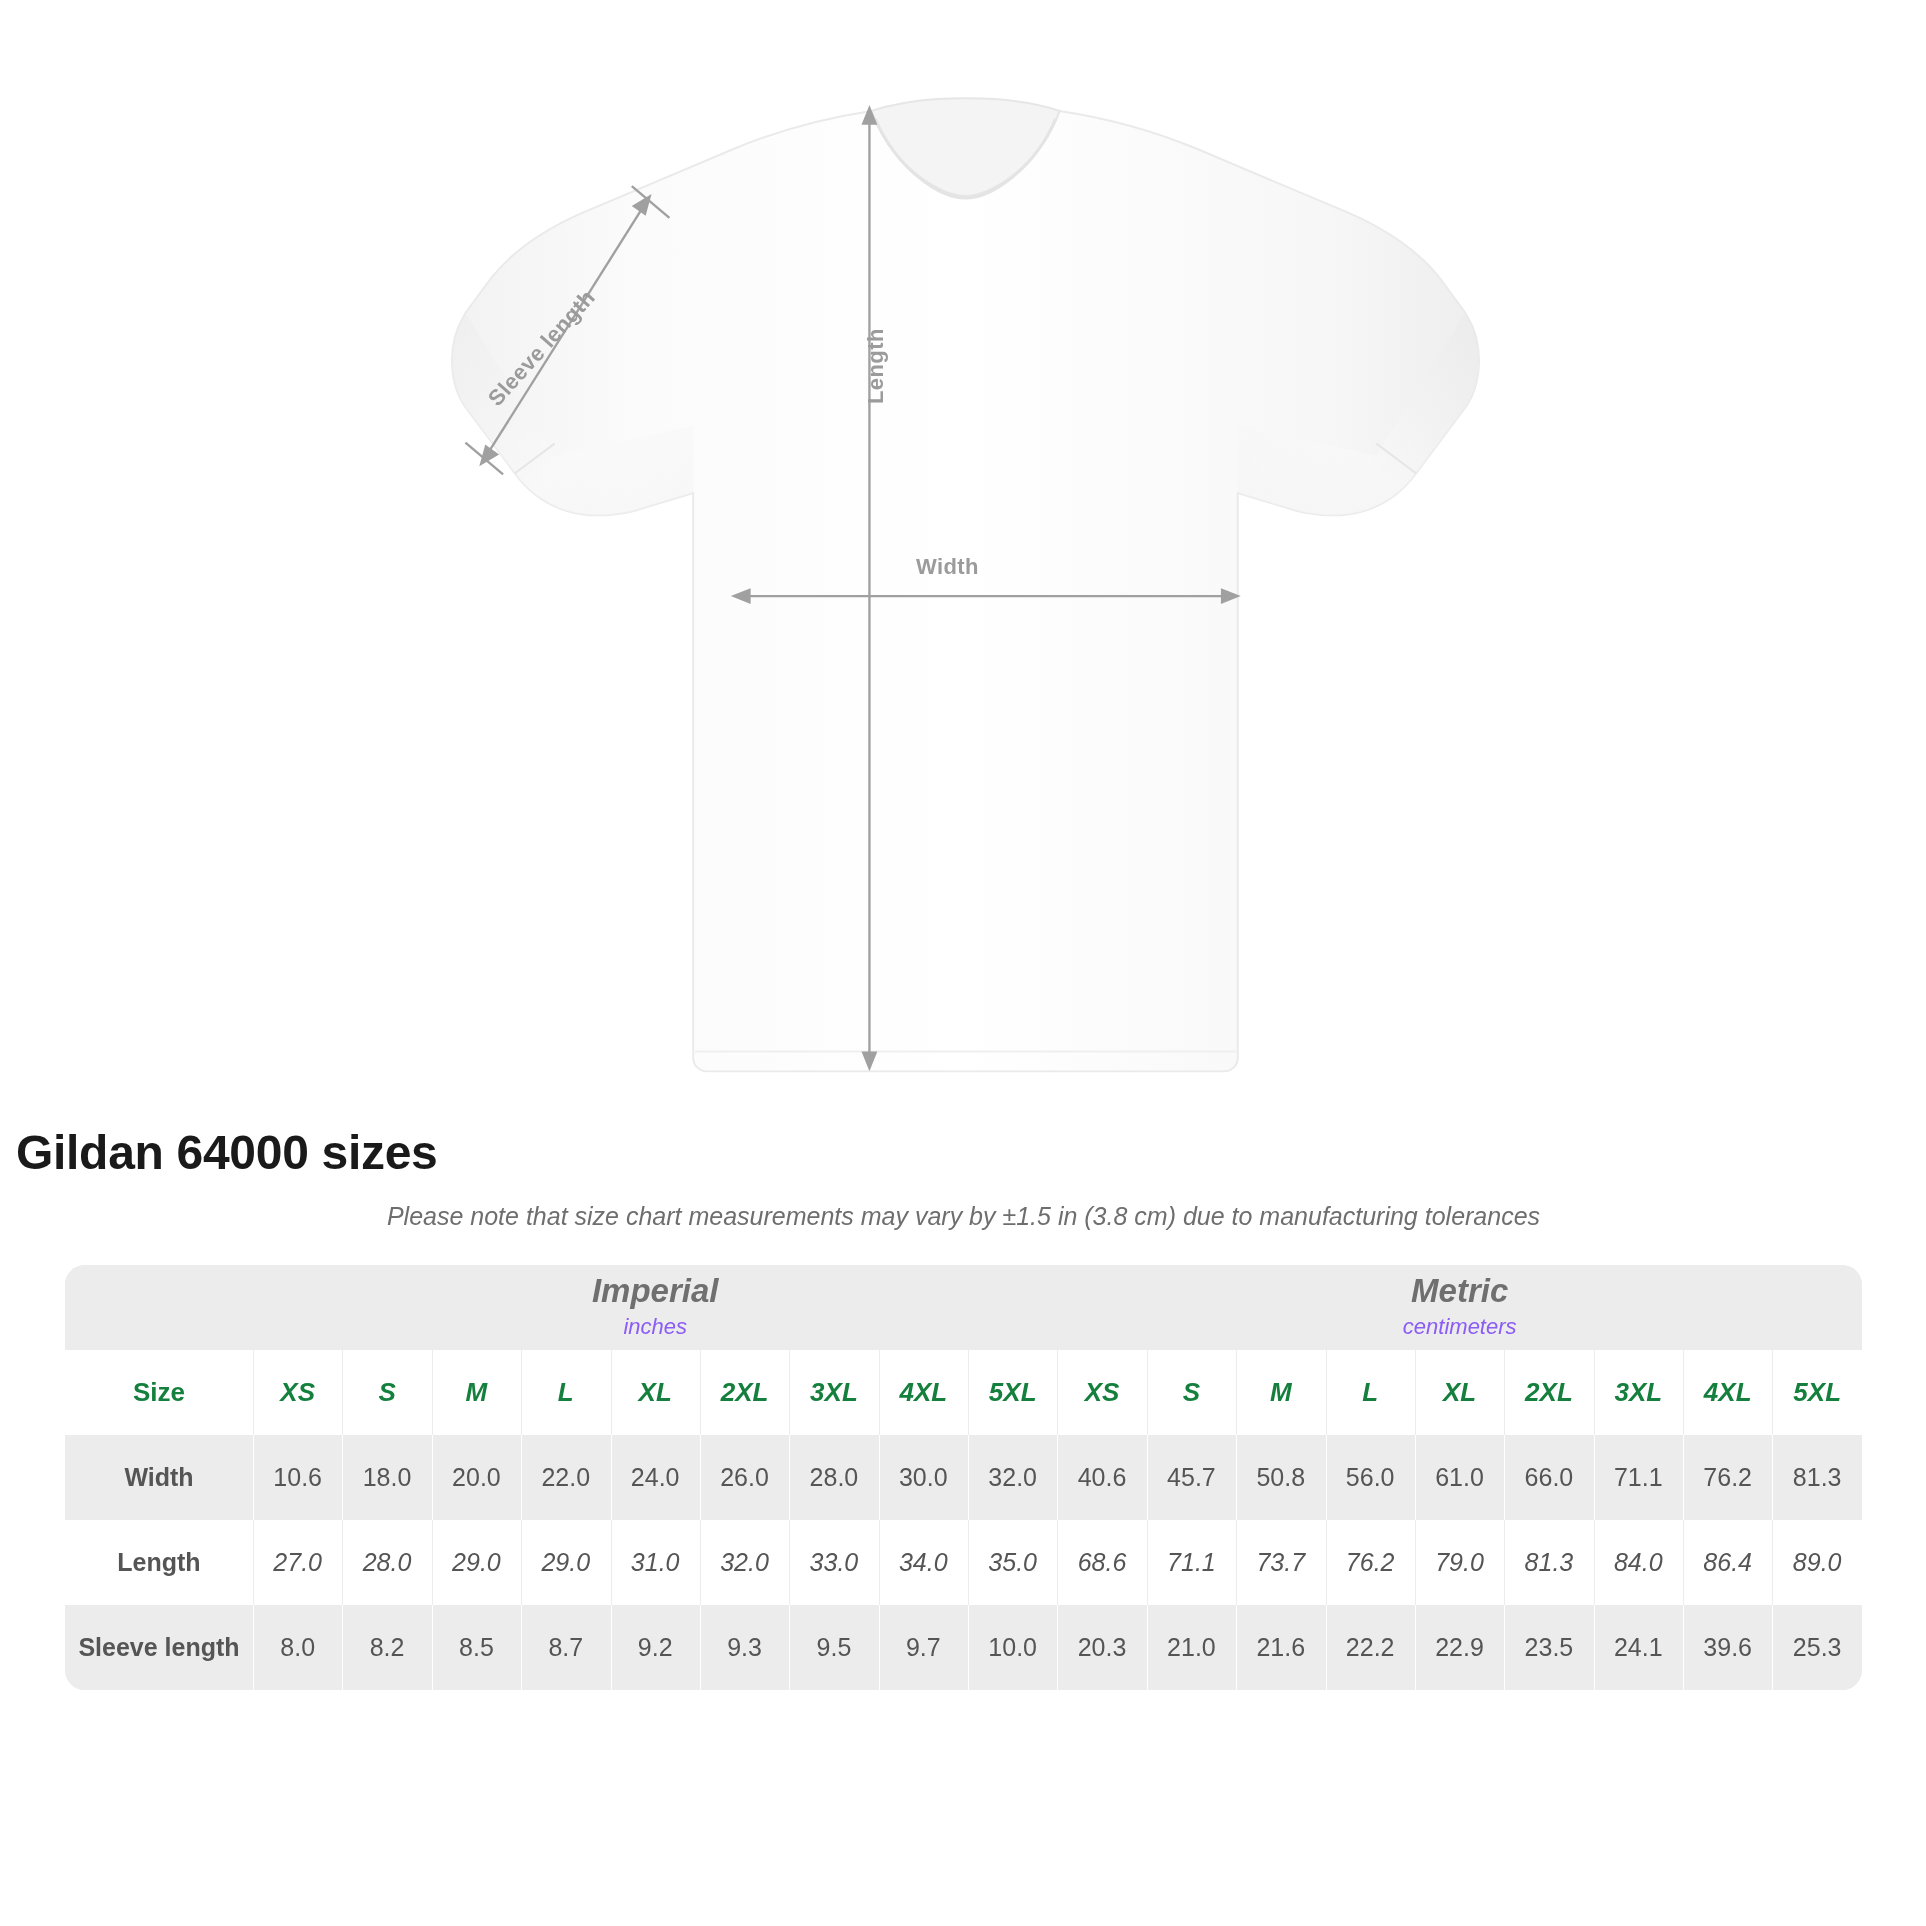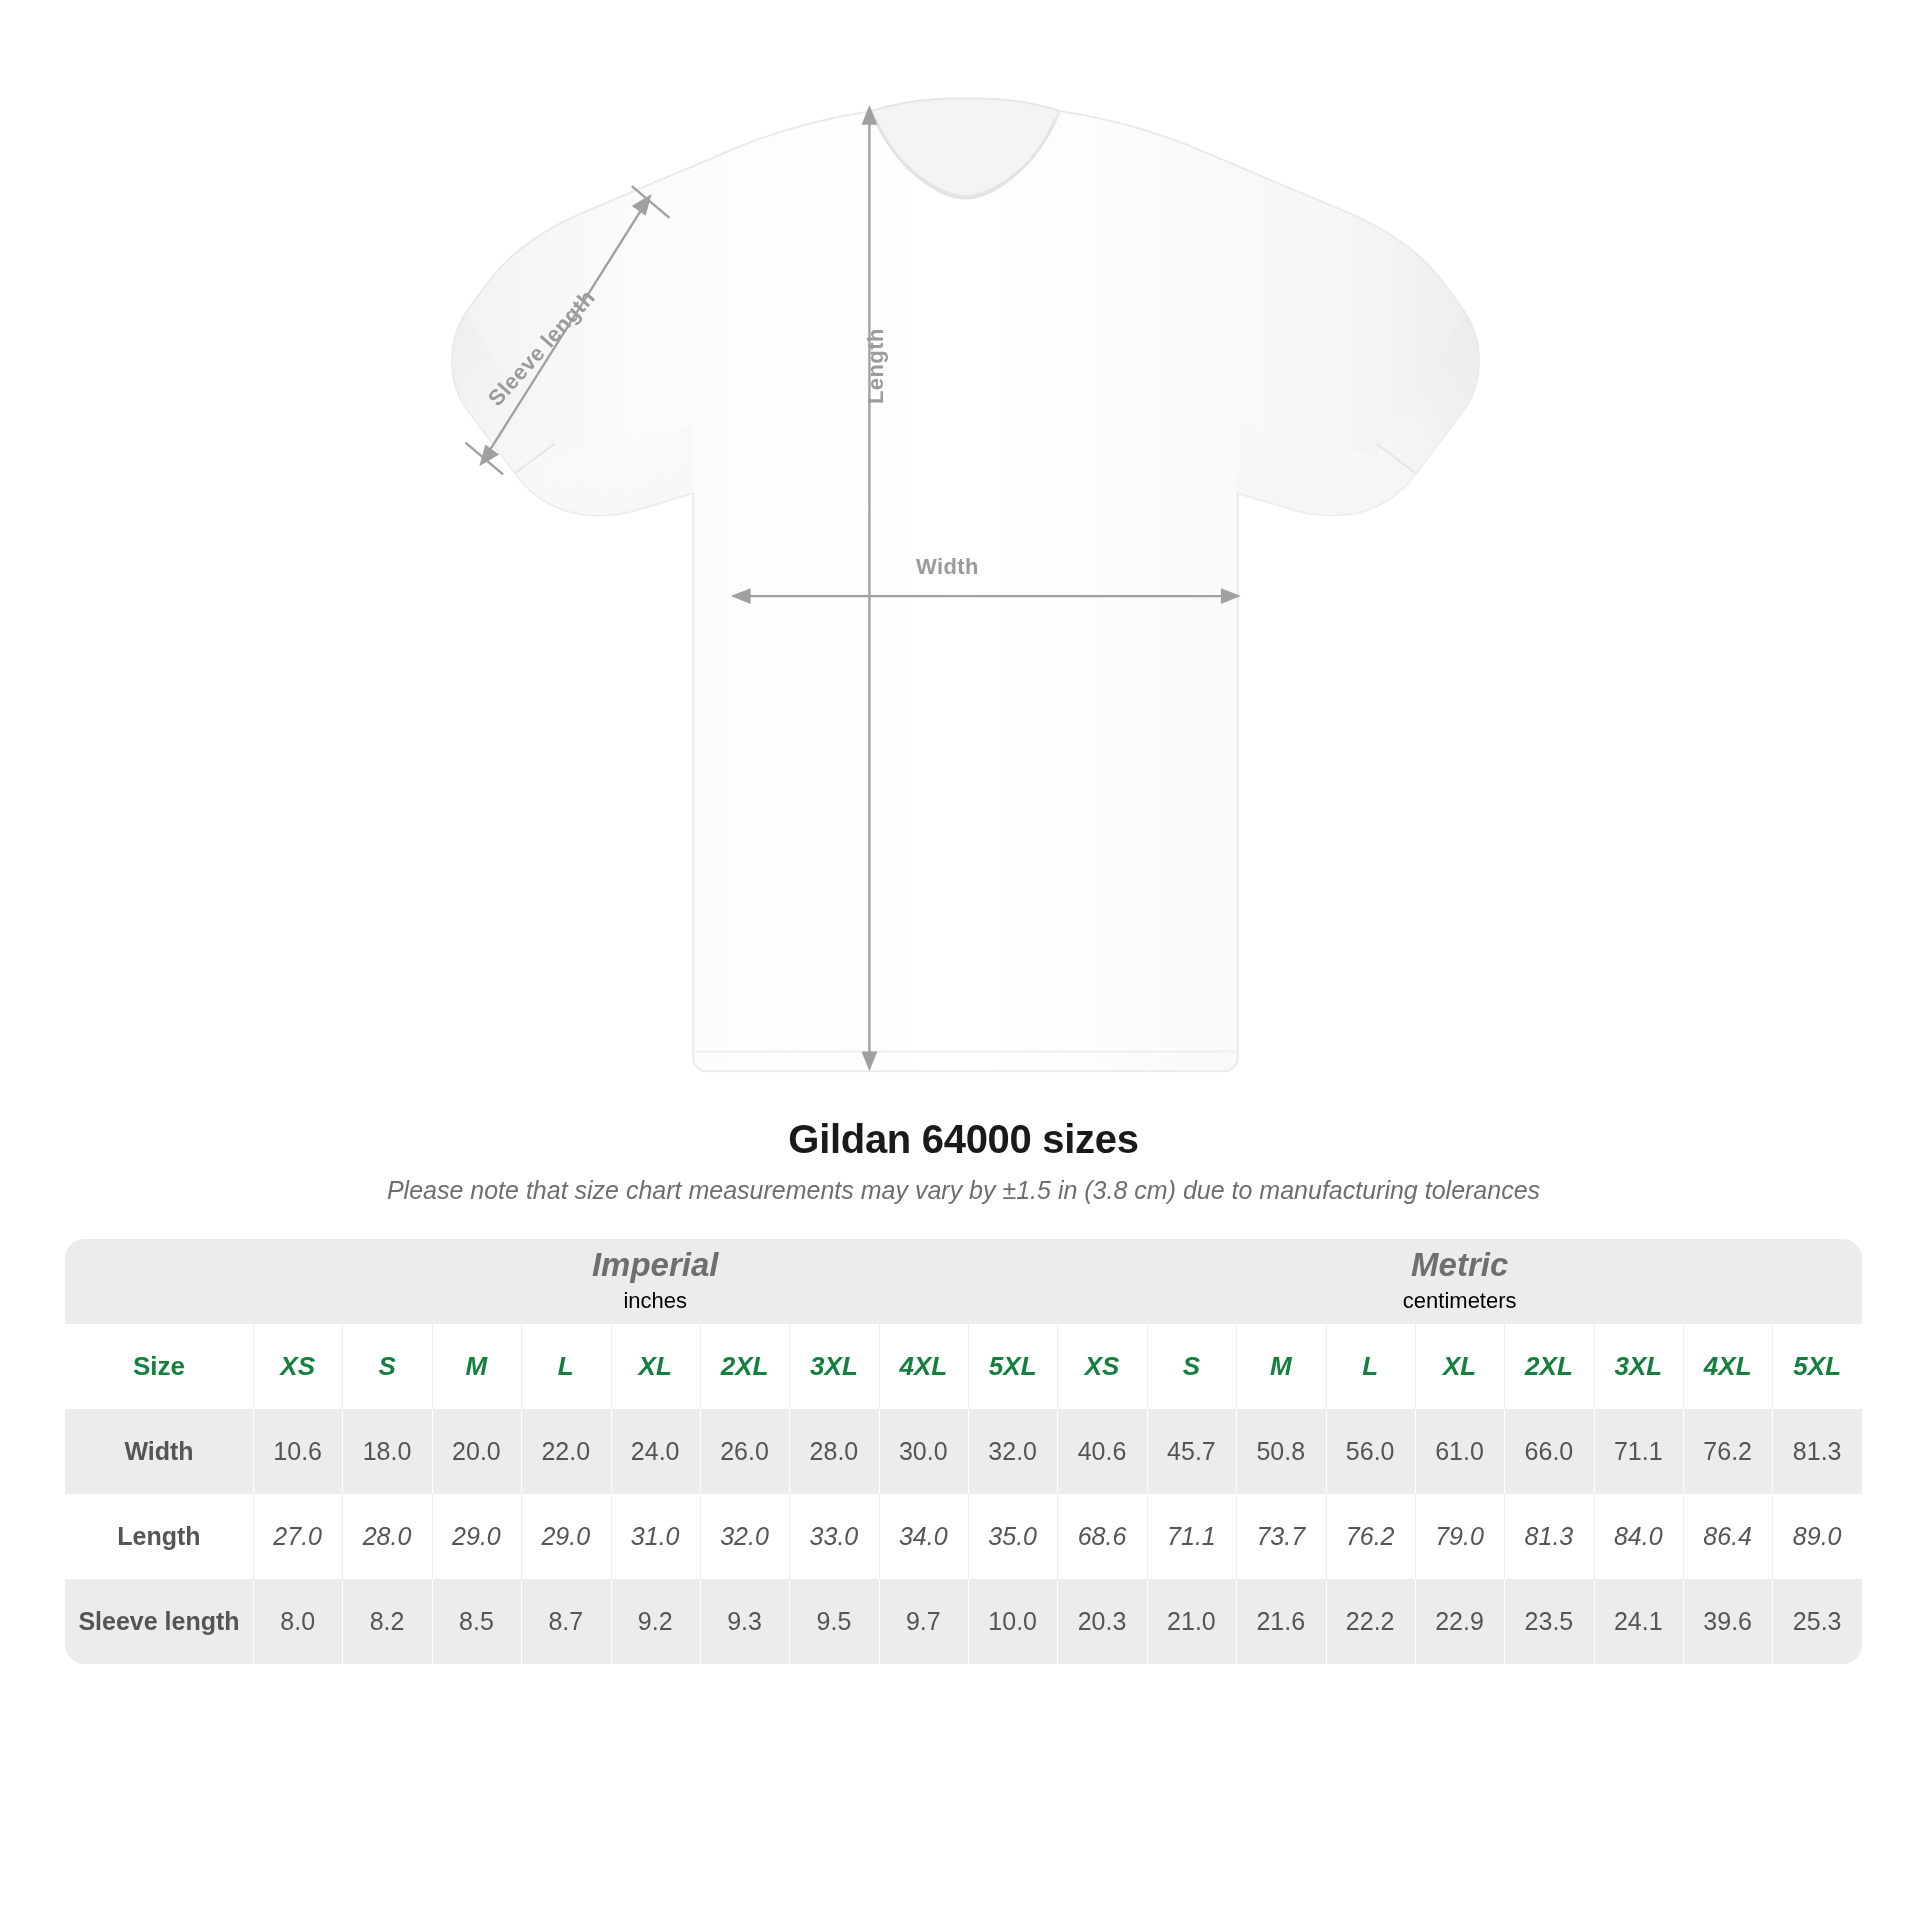--- a/index.html
+++ b/index.html
@@ -47,25 +47,25 @@
     transform-origin: left top;
   }
   .lbl-sleeve {
     left: 483px; top: 394px;
     transform: rotate(-48deg);
     transform-origin: left top;
   }
 
   
   .title {
-    text-align: center;
-    font-size: 40px;
+    text-align: left;
+    font-size: 48px;
     font-weight: bold;
     color: #1a1a1a;
-    margin: 8px;
+    margin: 16px;
     padding: 0 0 6px 0;
     letter-spacing: -0.3px;
   }
   .subtitle {
     text-align: center;
     font-size: 25px;
     font-style: italic;
     color: #6e6e6e;
     margin: 0 0 34px 0;
   }
@@ -97,21 +97,22 @@
   }
   .unit-head .unit-name {
     font-size: 33px;
     font-style: italic;
     font-weight: bold;
     color: #6f6f6f;
     line-height: 1.15;
   }
   .unit-head .unit-sub {
     font-size: 22px;
-    color: #000000;
+    font-style: italic;
+    color: #8b5cf6;
     line-height: 1.5;
   }
   .rowhead {
     font-weight: bold;
     color: #5a5a5a;
     font-size: 26px;
     background: #ececec;
   }
   tr.r-size td { background: #ffffff; font-weight: bold; color: #15803d; font-size: 26px; }
   tr.r-size td.rowhead { background: #ffffff; }

